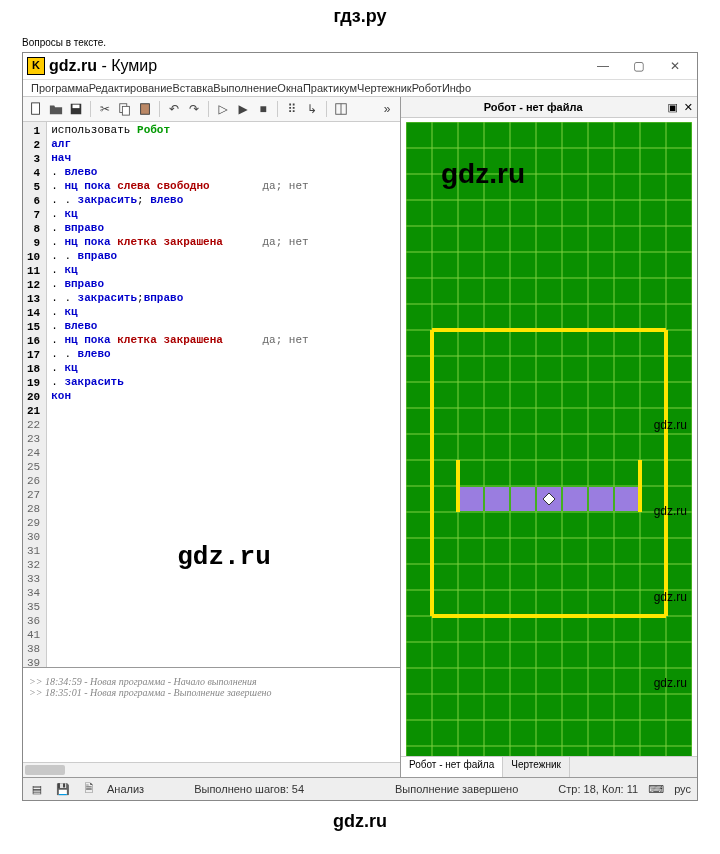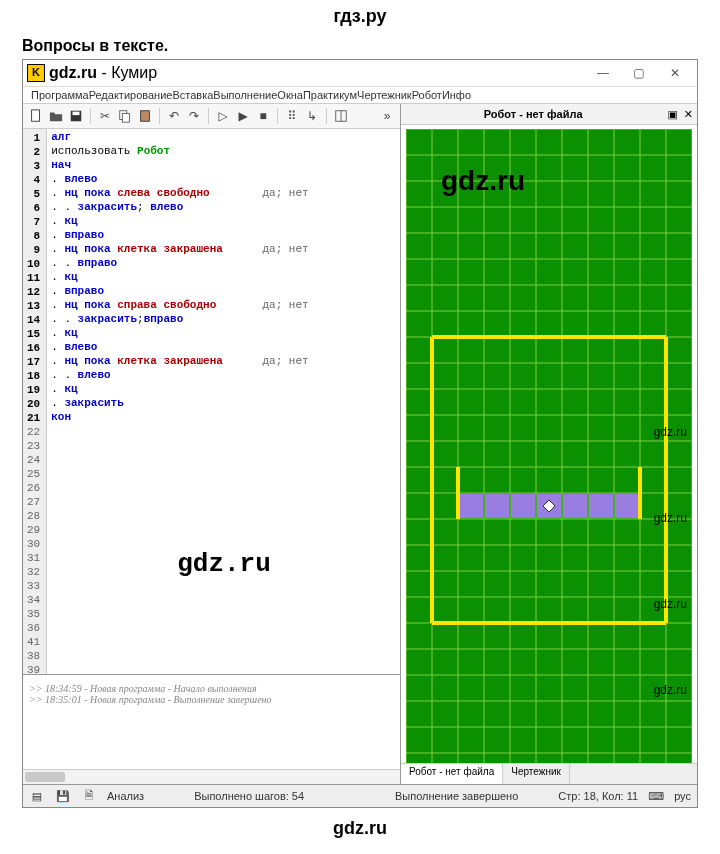--- a/index.html
+++ b/index.html
@@ -1,17 +1,17 @@
 <!DOCTYPE html>
 <html><head>
 <meta charset="utf-8">
 <style>
 body{margin:0;font-family:Arial,sans-serif;background:#fff;width:720px}
 .top-brand,.bottom-brand{text-align:center;font-weight:bold;font-size:18px;padding:6px 0}
-.q-text{font-weight:bold;font-size:16px;padding:4px 0 4px 22px}
+.q-text{font-weight:normal;font-size:10px;padding:4px 0 4px 22px}
 .app{margin:0 22px 4px 22px;border:1px solid #888;background:#f0f0f0}
 .titlebar{display:flex;align-items:center;height:26px;background:#fff;border-bottom:1px solid #ddd;padding:0 4px}
 .titlebar .icon{width:16px;height:16px;background:#ffcc00;border:1px solid #000;color:#000;font-size:11px;font-weight:bold;text-align:center;line-height:15px;margin-right:4px}
 .titlebar-txt{flex:1;font-size:16px}
 .winbtn{width:36px;height:22px;display:flex;align-items:center;justify-content:center;color:#555;font-size:12px}
 .menubar{display:flex;gap:0;padding:2px 8px;font-size:11px;color:#333;background:#fff;border-bottom:1px solid #ccc}
 .content{display:flex;height:680px}
 .left{flex:1;display:flex;flex-direction:column;border-right:1px solid #999;background:#fff}
 .toolbar{display:flex;align-items:center;gap:2px;padding:3px 4px;border-bottom:1px solid #ccc;background:#f7f7f7}
 .tool{width:18px;height:18px;display:flex;align-items:center;justify-content:center;font-size:12px;color:#444}
@@ -168,33 +168,32 @@
             <div>34</div>
             <div>35</div>
             <div>36</div>
             <div>41</div>
             <div>38</div>
             <div>39</div>
             <div>40</div>
           </div>
         <div class="code" id="code">
           <div class="wm" style="left:130px;top:420px">gdz.ru</div>
-        <div class="cl"><span class="kw2">алг</span></div>
-            <div class="cl"><span class="plain">использовать </span><span class="kw1">Робот</span></div>
+        <div class="cl"><span class="plain">использовать </span><span class="kw1">Робот</span></div>
+            <div class="cl"><span class="kw2">алг</span></div>
             <div class="cl"><span class="kw2">нач</span></div>
             <div class="cl"><span class="plain">. </span><span class="kw2">влево</span></div>
             <div class="cl"><span class="plain">. </span><span class="kw2">нц пока </span><span class="kw3">слева свободно</span><span class="annot">        да; нет</span></div>
             <div class="cl"><span class="plain">. . </span><span class="kw2">закрасить</span><span class="plain">; </span><span class="kw2">влево</span></div>
             <div class="cl"><span class="plain">. </span><span class="kw2">кц</span></div>
             <div class="cl"><span class="plain">. </span><span class="kw2">вправо</span></div>
             <div class="cl"><span class="plain">. </span><span class="kw2">нц пока </span><span class="kw3">клетка закрашена</span><span class="annot">      да; нет</span></div>
             <div class="cl"><span class="plain">. . </span><span class="kw2">вправо</span></div>
             <div class="cl"><span class="plain">. </span><span class="kw2">кц</span></div>
             <div class="cl"><span class="plain">. </span><span class="kw2">вправо</span></div>
-            <div class="cl"><span class="plain">. </span><span class="kw2">нц пока </span><span class="kw3">справа свободно</span><span class="annot">       да; нет</span></div>
             <div class="cl"><span class="plain">. . </span><span class="kw2">закрасить</span><span class="plain">;</span><span class="kw2">вправо</span></div>
             <div class="cl"><span class="plain">. </span><span class="kw2">кц</span></div>
             <div class="cl"><span class="plain">. </span><span class="kw2">влево</span></div>
             <div class="cl"><span class="plain">. </span><span class="kw2">нц пока </span><span class="kw3">клетка закрашена</span><span class="annot">      да; нет</span></div>
             <div class="cl"><span class="plain">. . </span><span class="kw2">влево</span></div>
             <div class="cl"><span class="plain">. </span><span class="kw2">кц</span></div>
             <div class="cl"><span class="plain">. </span><span class="kw2">закрасить</span></div>
             <div class="cl"><span class="kw2">кон</span></div>
             <div class="cl"></div>
             <div class="cl"></div>

